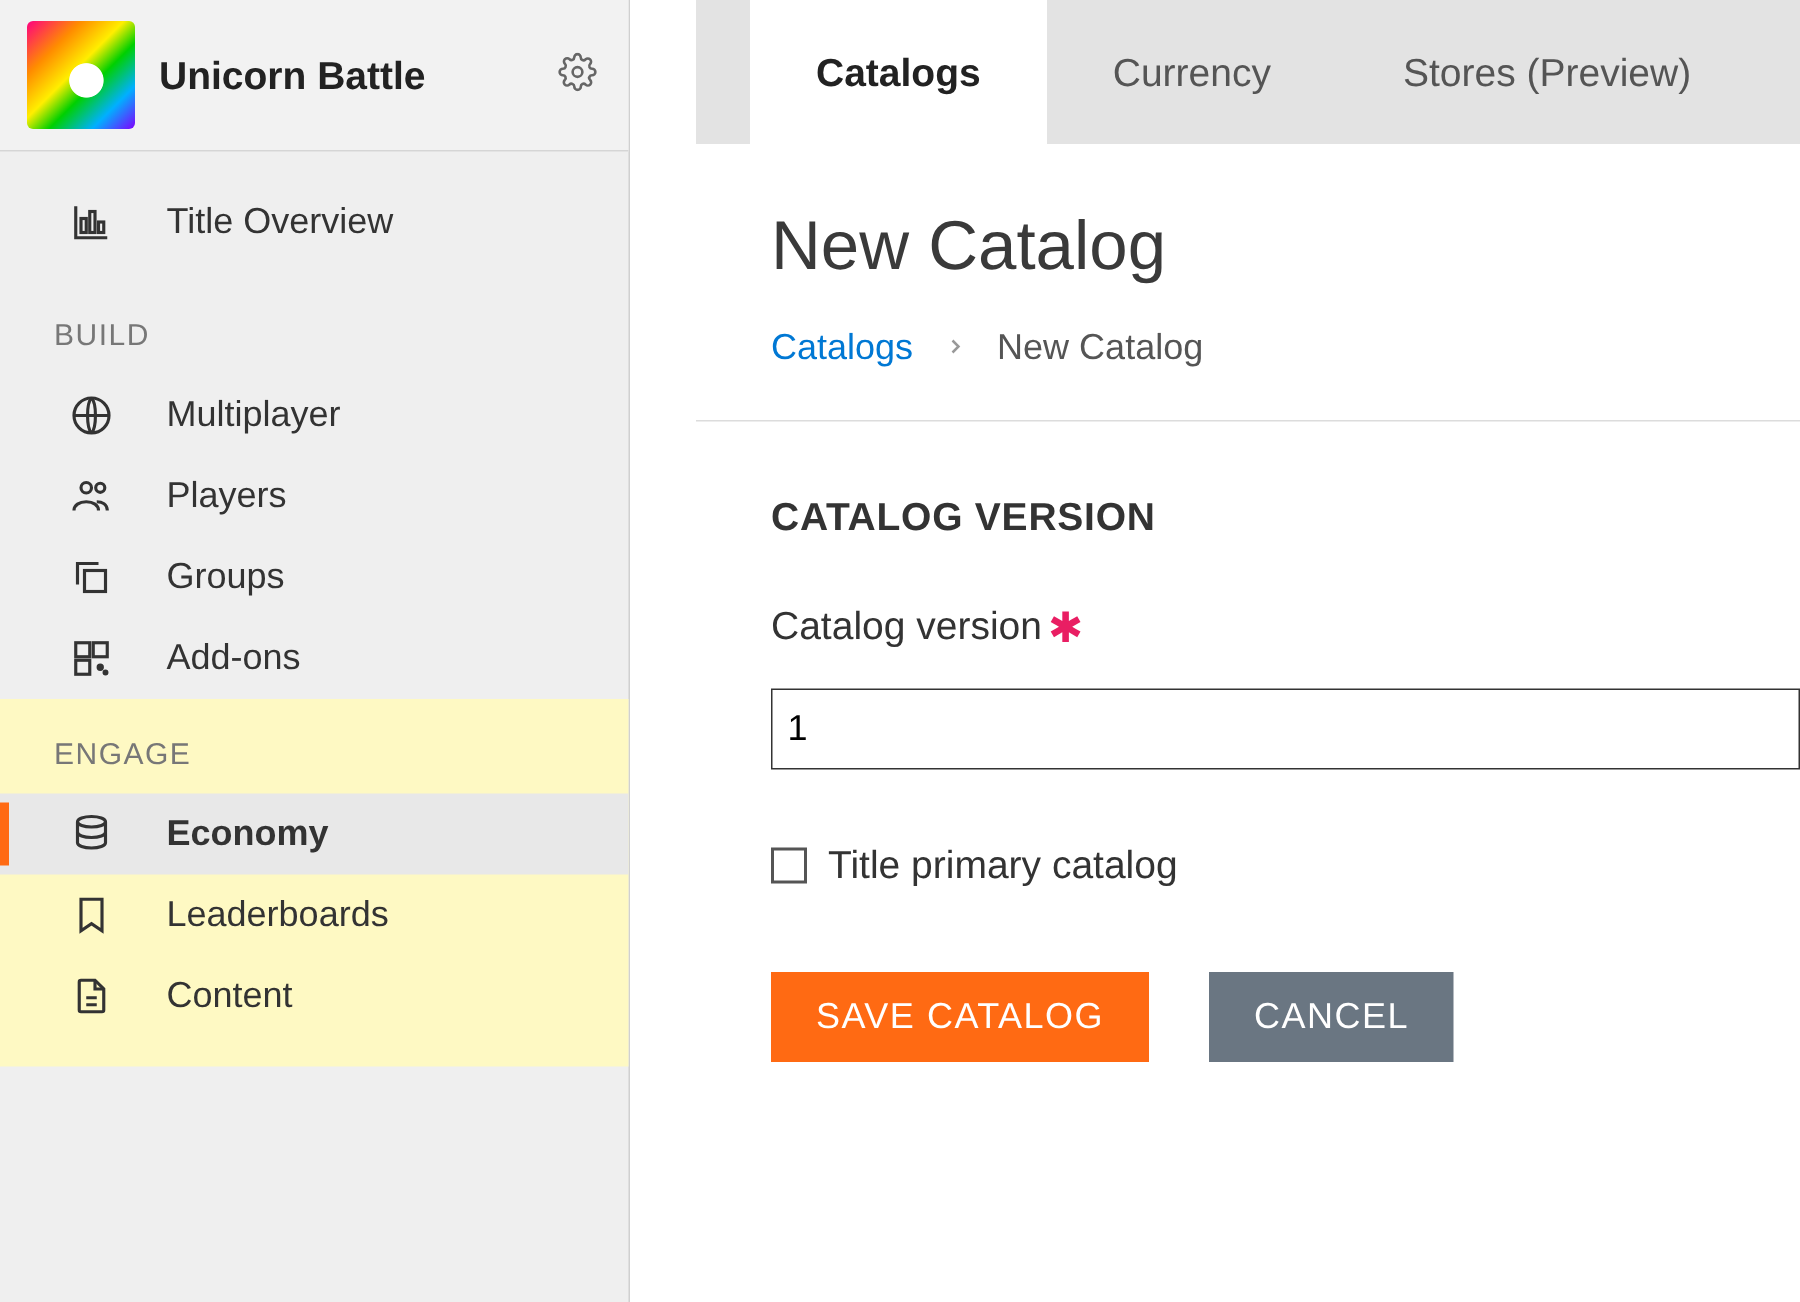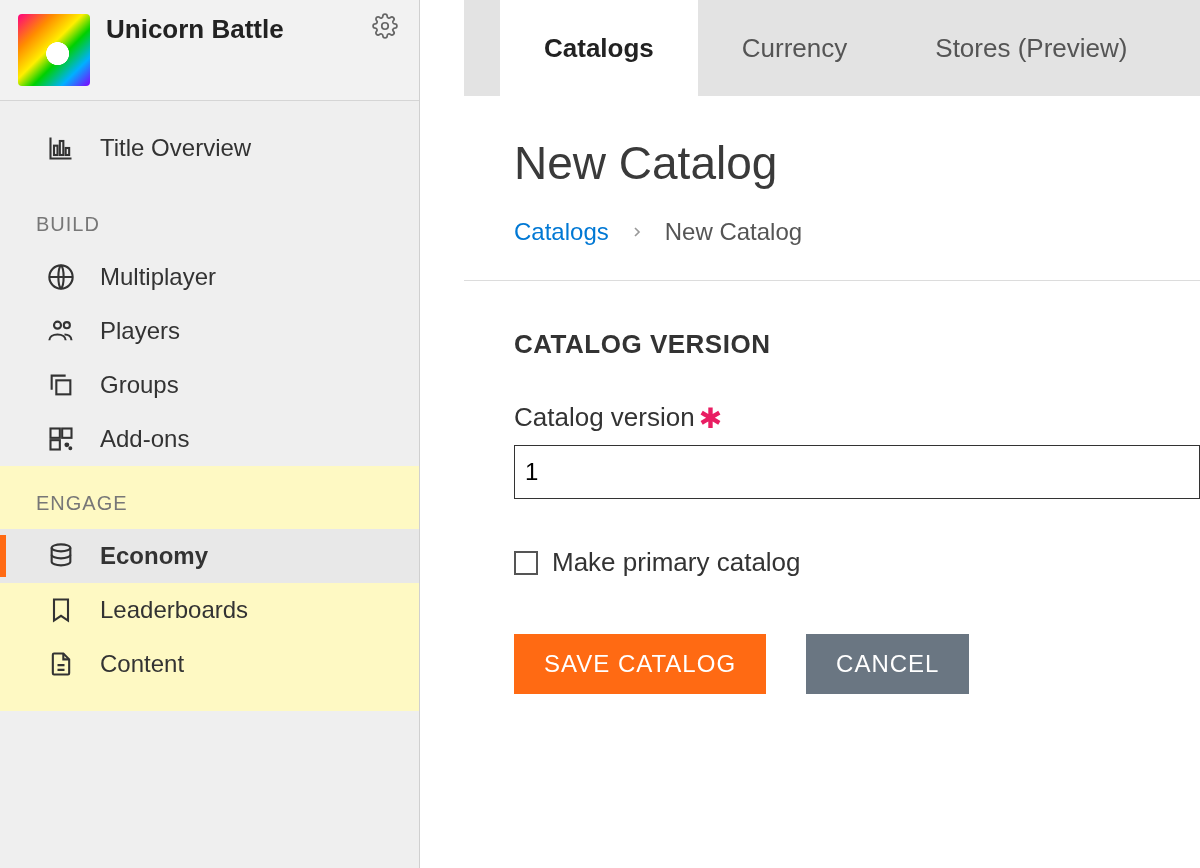--- a/index.html
+++ b/index.html
@@ -16,20 +16,21 @@
   .sidebar {
     width: 420px;
     background: #efefef;
     border-right: 1px solid #d0d0d0;
     display: flex;
     flex-direction: column;
     flex-shrink: 0;
   }
   .sidebar-header {
     display: flex;
+    align-items: center;
     padding: 14px 20px 14px 18px;
     border-bottom: 1px solid #d5d5d5;
     gap: 16px;
     background: #f2f2f2;
   }
   .app-logo {
     width: 72px; height: 72px;
     border-radius: 4px;
     background:
       radial-gradient(circle at 55% 55%, #ffffff 0 20%, transparent 21%),
@@ -46,21 +47,21 @@
   .gear-btn {
     width: 28px; height: 28px;
     color: #666;
     display: flex; align-items: center; justify-content: center;
     cursor: pointer;
   }
   .nav { padding-top: 8px; }
   .nav-item, .nav-top-item {
     display: flex;
     align-items: center;
-    gap: 24px;
+    gap: 35px;
     padding: 12px 24px 12px 46px;
     font-size: 24px;
     color: #333;
     cursor: pointer;
     position: relative;
   }
   .nav-top-item { padding-top: 24px; padding-bottom: 24px; }
   .nav-section-label {
     padding: 26px 24px 14px 36px;
     font-size: 20px;
@@ -137,21 +138,21 @@
   .section-title {
     font-size: 26px;
     font-weight: 700;
     color: #333;
     letter-spacing: 0.5px;
     margin: 48px 0 40px 0;
   }
   .field-label {
     font-size: 26px;
     color: #333;
-    margin-bottom: 12px;
+    margin-bottom: 26px;
   }
   .req { color: #e91e63; margin-left: 4px; font-size: 28px; position: relative; top: 2px; }
   .text-input {
     width: 100%;
     height: 54px;
     font-size: 24px;
     padding: 6px 10px;
     border: 1px solid #333;
     outline: none;
     font-family: inherit;
@@ -329,21 +330,21 @@
 
       <div class="row">
         <div class="field-label">
           <span>Catalog version</span><span class="req">✱</span>
         </div>
         <input class="text-input" type="text" value="1" style="">
       </div>
 
       <label class="checkbox-row">
         <span class="checkbox"></span>
-        <span>Make primary catalog</span>
+        <span>Title primary catalog</span>
       </label>
 
       <div class="actions">
         <button class="btn btn-primary">SAVE CATALOG</button>
         <button class="btn btn-secondary">CANCEL</button>
       </div>
     </div>
   </main>
 </div>
 

